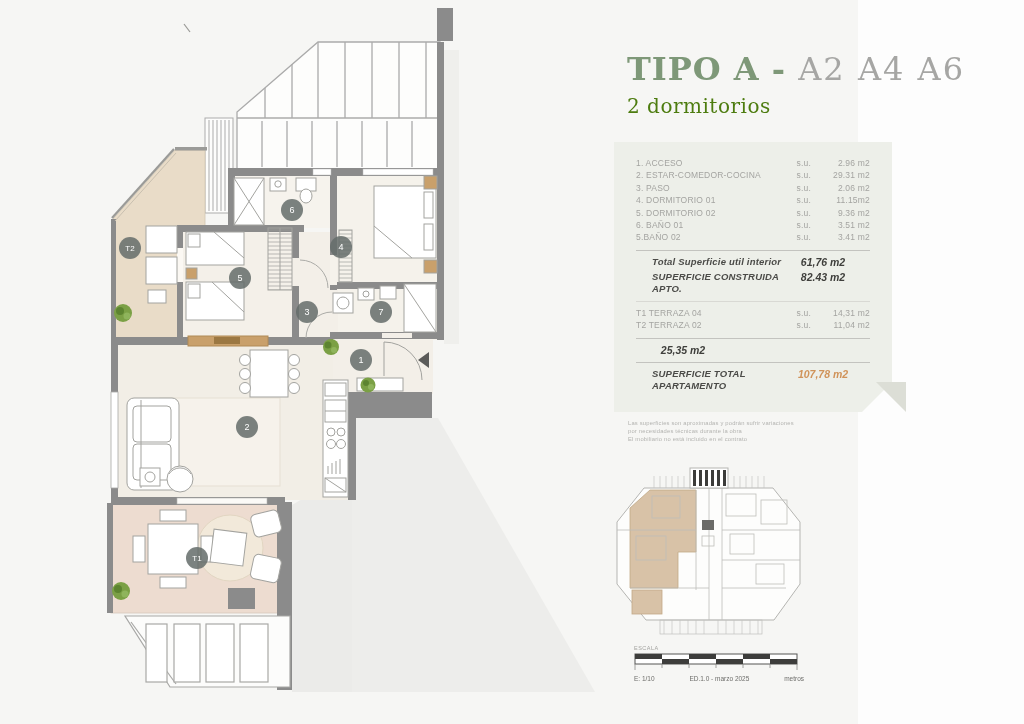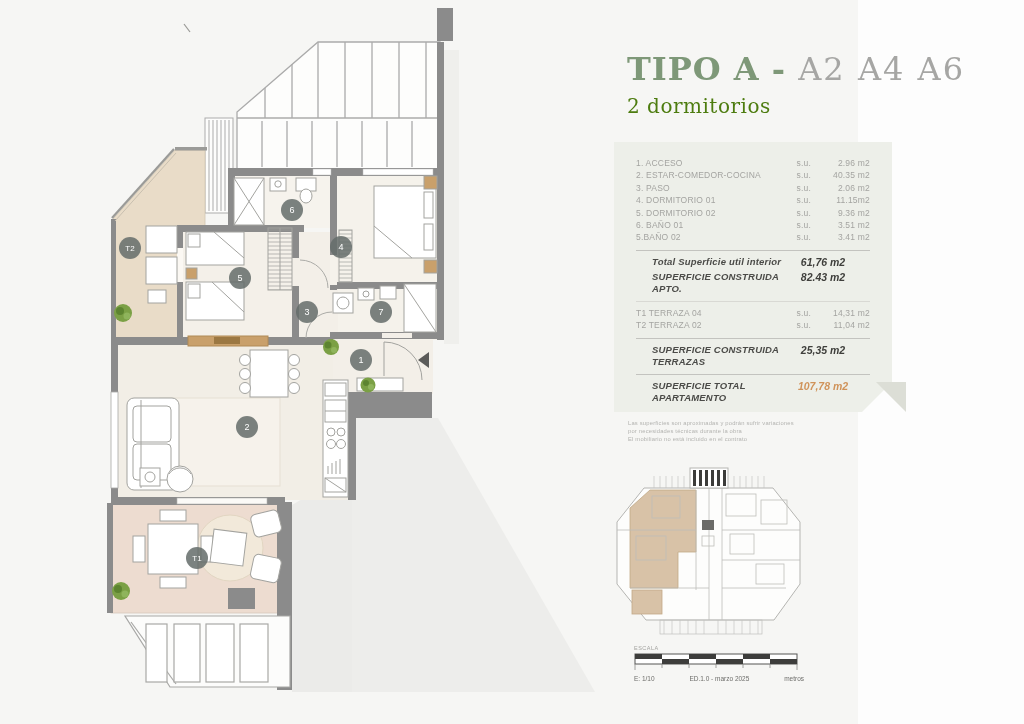--- a/index.html
+++ b/index.html
@@ -335,21 +335,21 @@
 <div class="card">
   <div>
       <div class="row gray">
         <span class="rl">1. ACCESO</span>
         <span class="rs">s.u.</span>
         <span class="rv">2.96 m2</span>
       </div>
       <div class="row gray">
         <span class="rl">2. ESTAR-COMEDOR-COCINA</span>
         <span class="rs">s.u.</span>
-        <span class="rv">40.35 m2</span>
+        <span class="rv">29.31 m2</span>
       </div>
       <div class="row gray">
         <span class="rl">3. PASO</span>
         <span class="rs">s.u.</span>
         <span class="rv">2.06 m2</span>
       </div>
       <div class="row gray">
         <span class="rl">4. DORMITORIO 01</span>
         <span class="rs">s.u.</span>
         <span class="rv">11.15m2</span>
@@ -387,21 +387,20 @@
         <span class="rv">14,31 m2</span>
       </div>
       <div class="row gray">
         <span class="rl">T2 TERRAZA 02</span>
         <span class="rs">s.u.</span>
         <span class="rv">11,04 m2</span>
       </div>
     </div>
   <div class="hr"></div>
   <div class="tot">
-    <span class="tl" style="max-width:150px">SUPERFICIE CONSTRUIDA TERRAZAS</span>
     <span class="tv">25,35 m2</span>
   </div>
   <div class="hr"></div>
   <div class="tot">
     <span class="tl" style="max-width:150px">SUPERFICIE TOTAL APARTAMENTO</span>
     <span class="tv orange" style="color: rgb(208, 147, 90);">107,78 m2</span>
   </div>
 </div>
 <div class="fold"></div>
 

